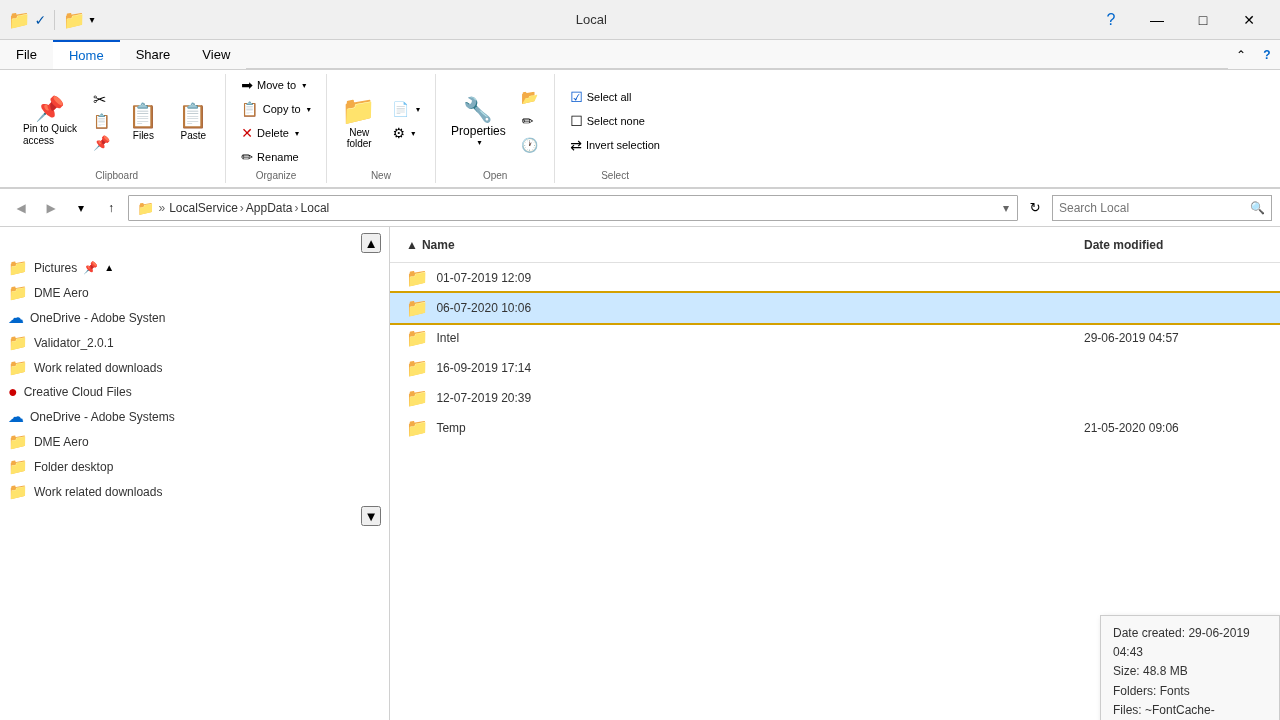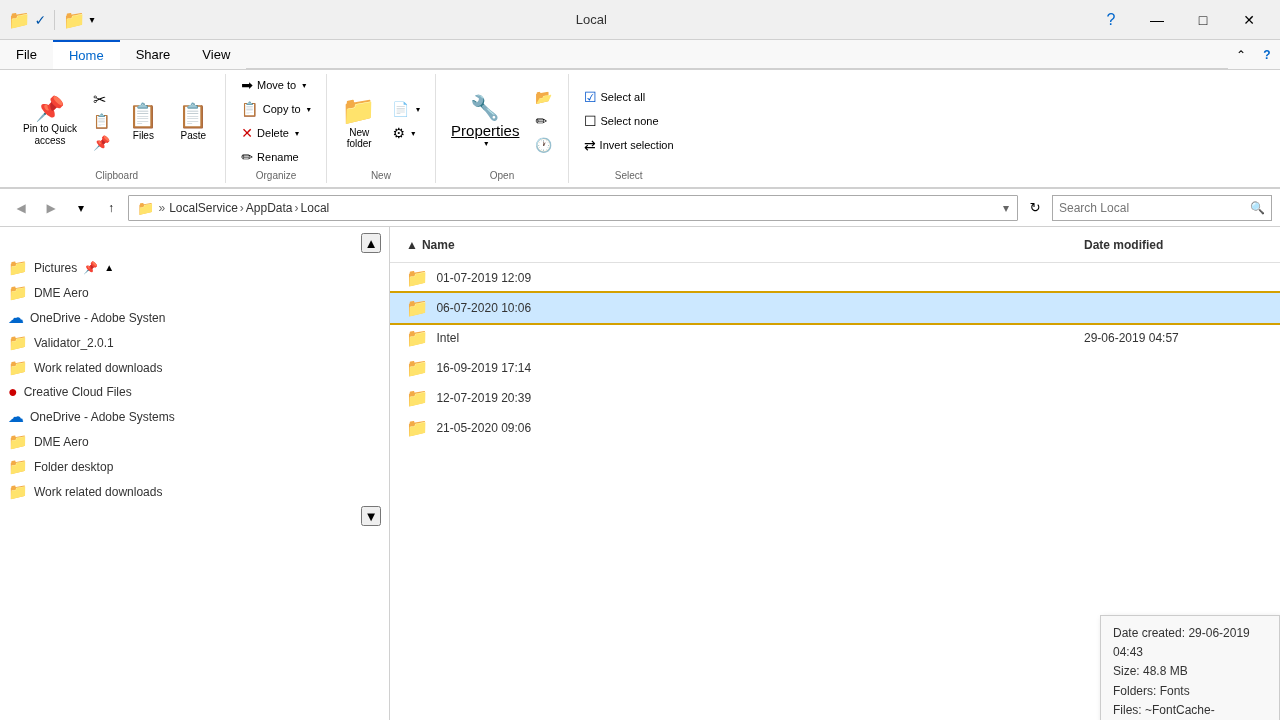--- a/index.html
+++ b/index.html
@@ -112,21 +112,21 @@
     <button class="nav-btn" style="border:none; margin-top:2px;">⌃</button>
     <button class="nav-btn" style="border:none; color:#0066cc; font-weight:bold; margin-top:2px;">?</button>
   </div>
 
   <div class="ribbon-content" style="background:white; border-bottom:1px solid #d0d0d0;">
 
     <div class="ribbon-group">
       <div class="ribbon-group-items">
         <div class="ribbon-btn">
           <span style="font-size:24px;">📌</span>
-          <span style="font-size:10px; text-align:center; white-space:pre-line; line-height:1.2;">Pin to Quick
+          <span style="font-size:10px; white-space:pre-line; line-height:1.2;">Pin to Quick
 access</span>
         </div>
         <div style="display:flex; flex-direction:column; gap:0; justify-content:center;">
 
           <div class="ribbon-btn-small">
             <span style="font-size:16px;">✂</span>
           </div>
 
           <div class="ribbon-btn-small">
             <span style="font-size:14px;">📋</span>
@@ -193,21 +193,21 @@
           </div>
         </div>
       </div>
       <div class="ribbon-group-label">New</div>
     </div>
 
     <div class="ribbon-group">
       <div class="ribbon-group-items">
         <div class="ribbon-btn">
           <span style="font-size:24px; color:#f5a030;">🔧</span>
-          <span style="font-size:15px;text-decoration:underline;">Properties</span>
+          <span style="font-size:12px;">Properties</span>
           <span class="dropdown-arrow">▾</span>
         </div>
         <div style="display:flex; flex-direction:column; gap:2px; justify-content:center;">
           <div class="ribbon-btn-small">
             <span style="font-size:14px;">📂</span>
           </div>
           <div class="ribbon-btn-small">
             <span style="font-size:14px;">✏</span>
           </div>
           <div class="ribbon-btn-small">
@@ -346,20 +346,21 @@
         <div class="file-row">
           <span style="font-size:18px; color:#f5c518;">📁</span>
           <span class="file-date">16-09-2019 17:14</span>
         </div>
         <div class="file-row">
           <span style="font-size:18px; color:#f5c518;">📁</span>
           <span class="file-date">12-07-2019 20:39</span>
         </div>
         <div class="file-row">
           <span style="font-size:18px; color:#f5c518;">📁</span>
+          <span class="file-name">Temp</span>
           <span class="file-date">21-05-2020 09:06</span>
         </div>
       </div>
     </div>
 
     <div class="tooltip">
       <div>Date created: 29-06-2019 04:43</div>
       <div>Size: 48.8 MB</div>
       <div>Folders: Fonts</div>
       <div>Files: ~FontCache-FontFace.dat, ...</div>

